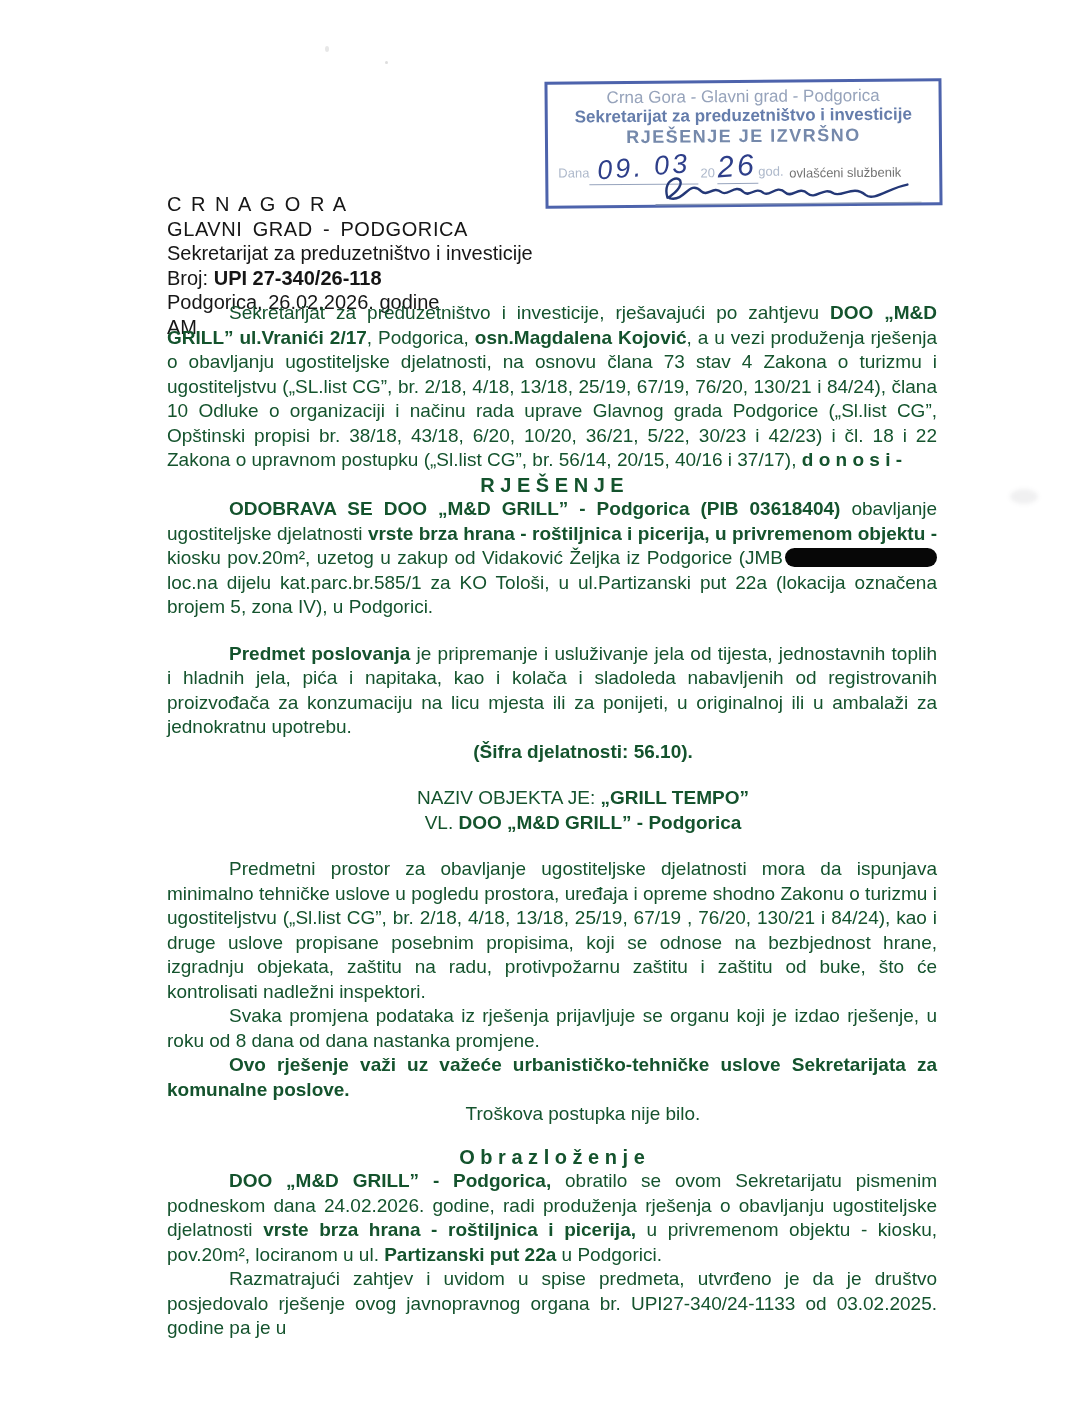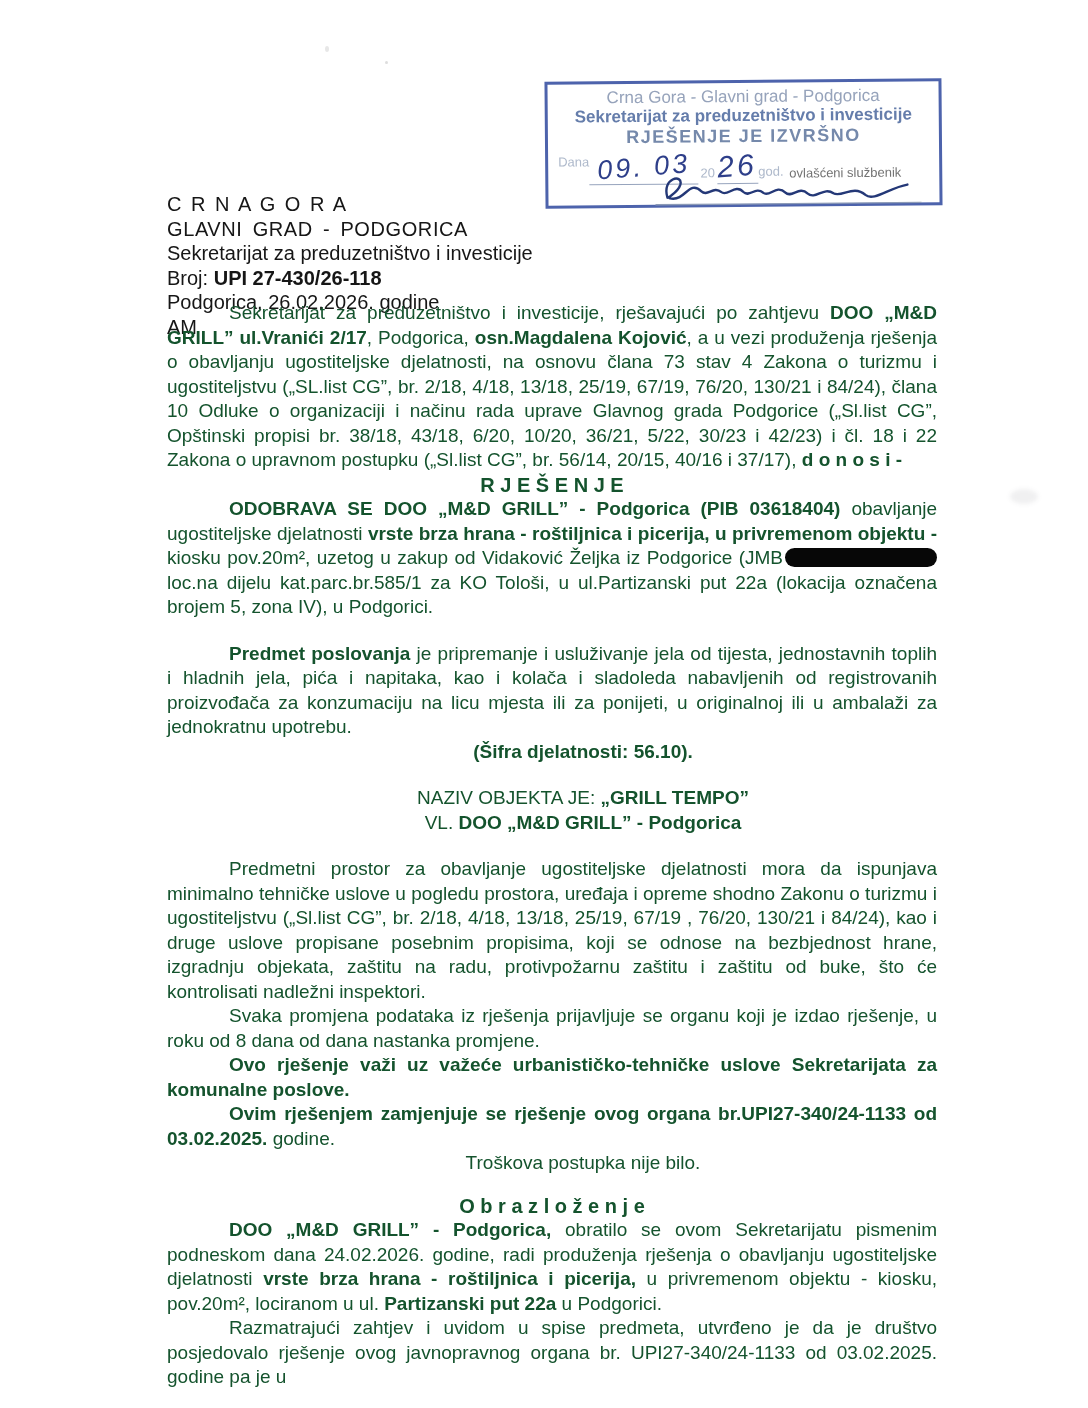--- a/index.html
+++ b/index.html
@@ -51,40 +51,40 @@
 
 <span class="speck" style="left:325px;top:46px;width:4px;height:6px;opacity:.35;"></span>
 <span class="speck" style="left:385px;top:61px;width:3px;height:3px;opacity:.5;"></span>
 <span class="smudge" style="left:1010px;top:489px;width:28px;height:15px;"></span>
 
 <div class="stamp">
   <div class="sline st-l1">Crna Gora - Glavni grad - Podgorica</div>
   <div class="sline st-l2">Sekretarijat za preduzetništvo i investicije</div>
   <div class="sline st-l3">RJEŠENJE JE IZVRŠNO</div>
   <div class="date-row">
-    <span class="faint" style="margin-bottom:16px;">Dana</span>
+    <span class="faint" style="margin-bottom:5px;">Dana</span>
     <span class="du"><span class="hand">09. 03</span></span>
     <span class="faint yr">20</span>
     <span class="du" style="border-bottom-width:1px;padding:0 2px 0 0;"><span class="hand" style="font-size:30px;">26</span></span>
     <span class="faint" style="margin-bottom:5px;">god.</span>
   </div>
   <div class="officer">ovlašćeni službenik</div>
   <div class="sig">
     <svg width="280" height="36" viewBox="0 0 280 36">
       <path d="M18 26 C12 6 34 2 31 13 C28 23 14 26 22 27 C36 29 40 8 52 20 C58 26 64 14 72 21 C78 26 86 12 94 21 C100 27 106 15 114 22 C120 27 127 13 136 22 C142 28 150 15 158 23 C166 30 174 16 184 23 C192 28 204 14 216 25 C224 32 240 18 258 15" fill="none" stroke="#243877" stroke-width="2.4" stroke-linecap="round"></path>
       <line x1="6" y1="33" x2="272" y2="33" stroke="#8d9bb6" stroke-width="1.3"></line>
     </svg>
   </div>
 </div>
 
 <div class="letterhead">
   <div class="lh-country">C R N A    G O R A</div>
   <div class="lh-city">GLAVNI  GRAD - PODGORICA</div>
   <div>Sekretarijat za preduzetništvo i investicije</div>
-  <div class="lh-number"><span>Broj: </span><b>UPI 27-430/26-118</b></div>
+  <div class="lh-number"><span>Broj: </span><b>UPI 27-340/26-118</b></div>
   <div>Podgorica, 26.02.2026. godine</div>
   <div>AM</div>
 </div>
 
 <div class="doc">
 
   <p class="ind"><span>Sekretarijat za preduzetništvo i investicije, rješavajući po zahtjevu </span><b>DOO „M&amp;D GRILL” ul.Vranići 2/17</b><span>, Podgorica, </span><b>osn.Magdalena Kojović</b><span>, a u vezi produženja rješenja o obavljanju ugostiteljske djelatnosti, na osnovu člana 73 stav 4 Zakona o turizmu i ugostiteljstvu („SL.list CG”, br. 2/18, 4/18, 13/18, 25/19, 67/19, 76/20, 130/21 i 84/24), člana 10 Odluke o organizaciji i načinu rada uprave Glavnog grada Podgorice („Sl.list CG”, Opštinski propisi br. 38/18, 43/18, 6/20, 10/20, 36/21, 5/22, 30/23 i 42/23) i čl. 18 i 22 Zakona o upravnom postupku („Sl.list CG”, br. 56/14, 20/15, 40/16 i 37/17), </span><b>d o n o s i -</b></p>
 
   <p class="c-head">R J E Š E N J E</p>
 
@@ -92,21 +92,20 @@
 
   <p class="ind gap"><b>Predmet poslovanja </b><span>je pripremanje i usluživanje jela od tijesta, jednostavnih toplih i hladnih jela, pića i napitaka, kao i kolača i sladoleda nabavljenih od registrovanih proizvođača za konzumaciju na licu mjesta ili za ponijeti, u originalnoj ili u ambalaži za jednokratnu upotrebu.</span></p>
   <p class="ind noj"><b>(Šifra djelatnosti: 56.10).</b></p>
 
   <p class="ind noj gap"><span>NAZIV OBJEKTA JE: </span><b>„GRILL TEMPO”</b></p>
   <p class="ind noj"><span>VL. </span><b>DOO „M&amp;D GRILL” - Podgorica</b></p>
 
   <p class="ind gap">Predmetni prostor za obavljanje ugostiteljske djelatnosti mora da ispunjava minimalno tehničke uslove u pogledu prostora, uređaja i opreme shodno Zakonu o turizmu i ugostiteljstvu („Sl.list CG”, br. 2/18, 4/18, 13/18, 25/19, 67/19 , 76/20, 130/21 i 84/24), kao i druge uslove propisane posebnim propisima, koji se odnose na bezbjednost hrane, izgradnju objekata, zaštitu na radu, protivpožarnu zaštitu i zaštitu od buke, što će kontrolisati nadležni inspektori.</p>
   <p class="ind">Svaka promjena podataka iz rješenja prijavljuje se organu koji je izdao rješenje, u roku od 8 dana od dana nastanka promjene.</p>
   <p class="ind"><b>Ovo rješenje važi uz važeće urbanističko-tehničke uslove Sekretarijata za komunalne poslove.</b></p>
-  <p class="ind"><b>Ovim rješenjem zamjenjuje se rješenje ovog organa br.UPI27-340/24-1133 od 03.02.2025.</b><span> godine.</span></p>
   <p class="ind noj">Troškova postupka nije bilo.</p>
 
   <p class="c-head" style="margin-top:18px;">O b r a z l o ž e n j e</p>
 
   <p class="ind"><b>DOO „M&amp;D GRILL” - Podgorica, </b><span>obratilo se ovom Sekretarijatu pismenim podneskom dana 24.02.2026. godine, radi produženja rješenja o obavljanju ugostiteljske djelatnosti </span><b>vrste brza hrana - roštiljnica i picerija, </b><span>u privremenom objektu - kiosku, pov.20m², lociranom u ul. </span><b>Partizanski put 22a</b><span> u Podgorici.</span></p>
 
   <p class="ind">Razmatrajući zahtjev i uvidom u spise predmeta, utvrđeno je da je društvo posjedovalo rješenje ovog javnopravnog organa br. UPI27-340/24-1133 od 03.02.2025. godine pa je u</p>
 
 </div>
 

